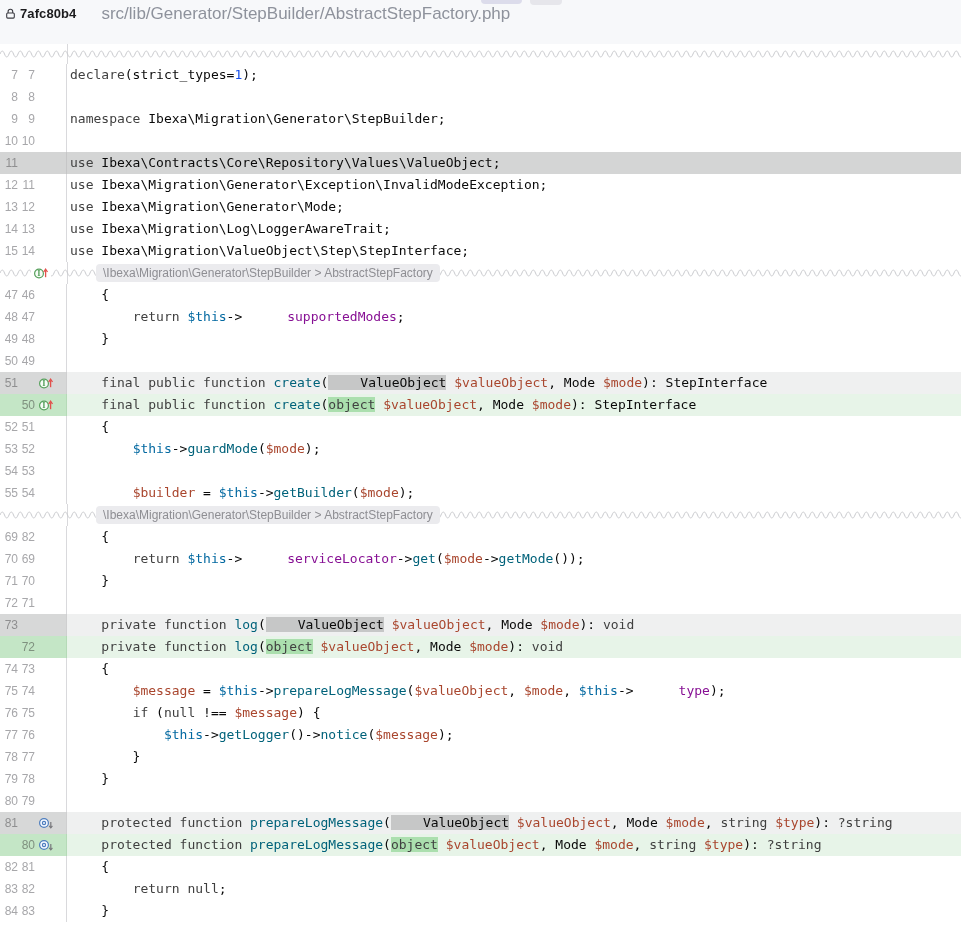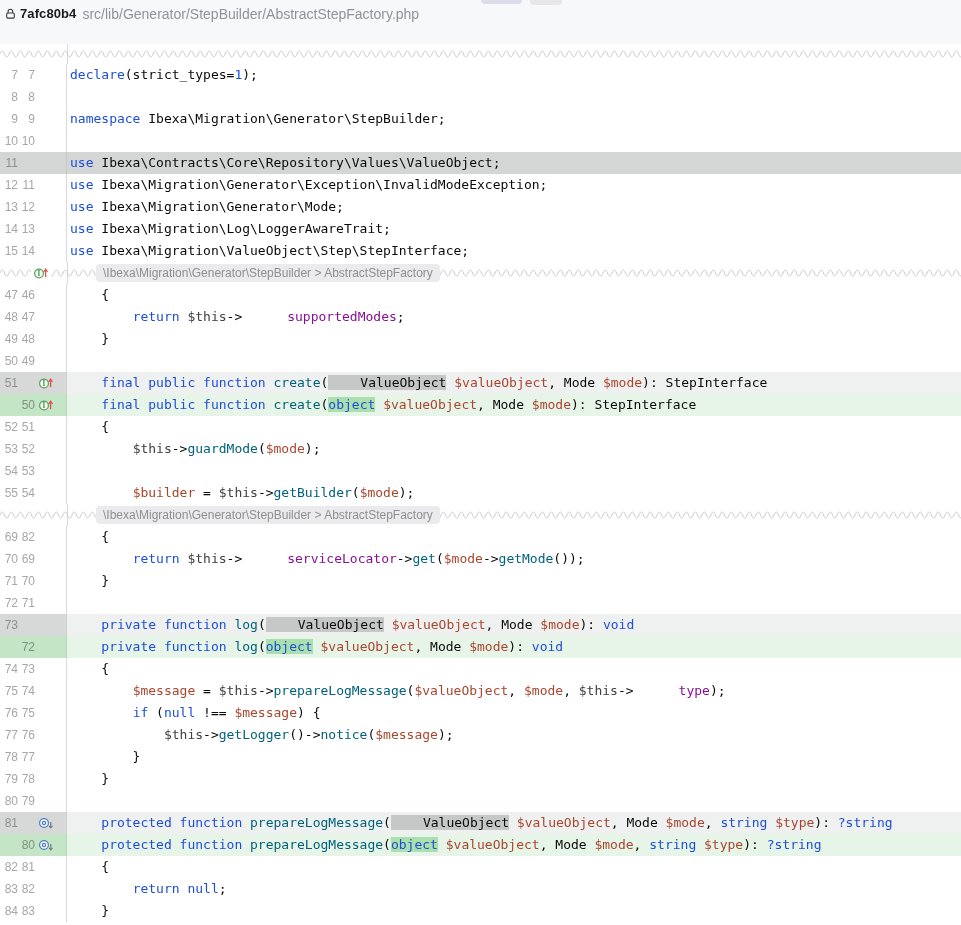--- a/index.html
+++ b/index.html
@@ -3,21 +3,21 @@
 <meta charset="utf-8">
 <style>
   html,body{margin:0;padding:0;background:#fff;}
   .app{position:relative;width:961px;height:925px;overflow:hidden;background:#FFFFFF;
        font-family:"Liberation Sans",sans-serif;}
   
   .header{height:44px;background:#F7F8FA;box-sizing:border-box;padding-top:5px;}
   .rev{display:flex;align-items:center;height:17px;padding-left:4px;}
   .rev .lock{width:13px;height:13px;flex:0 0 13px;margin-right:3px;display:flex;align-items:center;}
   .rev .hash{font-size:13px;font-weight:700;color:#1C1C1E;letter-spacing:.1px;}
-  .rev .path{font-size:14px;color:#8E929C;margin-left:6px;}
+  .rev .path{font-size:17px;color:#8E929C;margin-left:25px;}
   .artifact{position:absolute;top:0;border-radius:0 0 4px 4px;}
   .artifact.a1{left:481px;width:41px;height:4px;background:#DCDCEB;}
   .artifact.a2{left:530px;width:32px;height:5px;background:#E6E6EB;}
   
   .editor{position:relative;}
   .row{display:flex;height:22px;line-height:22px;white-space:pre;
        font-family:"DejaVu Sans Mono","Liberation Mono",monospace;font-size:13px;color:#0A0A0A;}
   .gutter{flex:0 0 67px;width:67px;display:flex;align-items:center;box-sizing:border-box;
           border-right:1px solid #D9D9DC;font-family:"Liberation Sans",sans-serif;
           font-size:12px;color:#A7A7AA;white-space:normal;}
@@ -29,25 +29,25 @@
   
   .row.del{background:#EFF0F0;}
   .row.del .gutter{background:#D7D8D8;border-right-color:#CFCFD0;color:#8F8F90;}
   .row.add{background:#E7F4E8;}
   .row.add .gutter{background:#C4E6C6;border-right-color:#B5DAB7;color:#7F917F;}
   .row.delfull{background:#D4D5D5;}
   .row.delfull .gutter{background:#D4D5D5;border-right-color:#C6C6C7;color:#8F8F90;}
   .row.del .hl{background:#C6C7C7;padding-left:32px;}
   .row.add .hl{background:#ABDFAE;}
   
-  .tok-kw{color:#1d4ed8;}
+  .tok-kw{color:#404040;}
   .tok-fn{color:#00627A;}
   .tok-prop{color:#871094;margin-left:45px;}
   .tok-var{color:#A9462E;}
-  .tok-this{color:#404040;}
+  .tok-this{color:#0369a1;}
   .tok-num{color:#1750EB;}
   .tok-pl{color:#0A0A0A;}
   
   .sep{position:relative;height:22px;}
   .sep.first{height:20px;}
   .sep .gutterline{position:absolute;left:0;top:0;bottom:0;width:67px;border-right:1px solid #D9D9DC;}
   .wave{position:absolute;left:0;top:50%;margin-top:-5px;}
   .sep-icon{position:absolute;left:31px;top:3px;background:#FFFFFF;padding:0 2px;line-height:0;}
   .pill{position:absolute;left:96px;top:2px;height:18px;line-height:18px;background:#EBEBEE;
         border-radius:4px;padding:0 7px;font-size:12px;color:#8E8E93;white-space:nowrap;}

